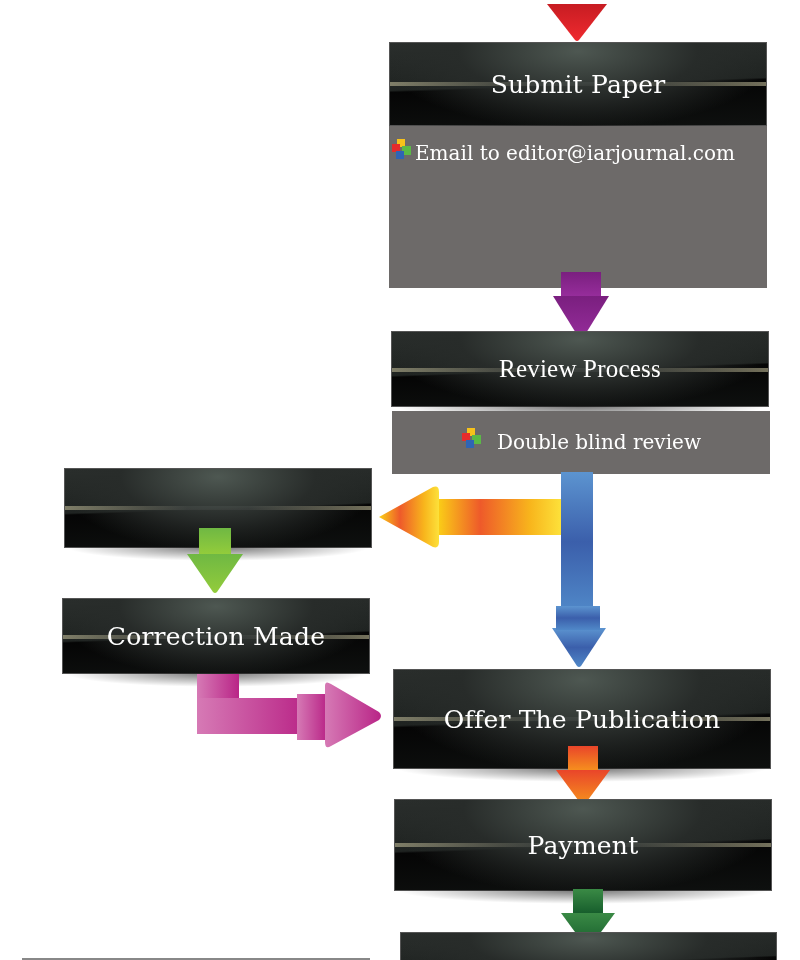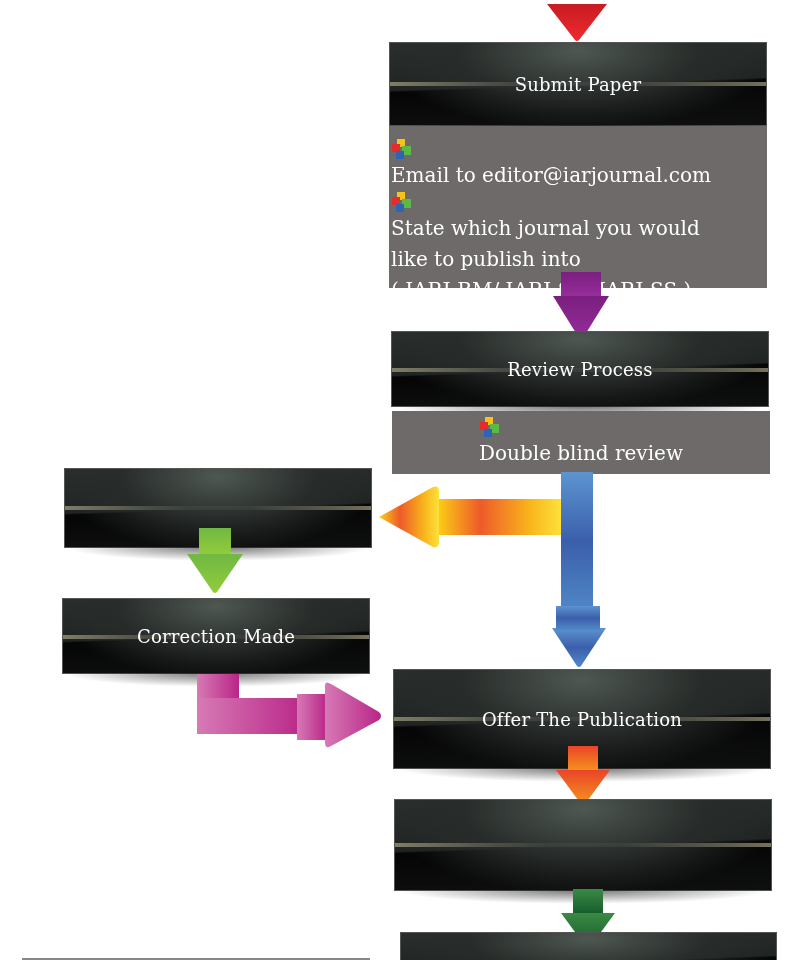--- a/index.html
+++ b/index.html
@@ -7,24 +7,24 @@
          font-family:"DejaVu Serif", serif; }
   .box { position:absolute; color:#fff; display:flex; align-items:center; justify-content:center;
          background:
            radial-gradient(ellipse at 50% 10%, rgba(80,90,84,0.95) 0%, rgba(40,44,42,0.9) 45%, rgba(10,10,10,0) 75%),
            linear-gradient(178deg, #2a2e2c 0%, #1f2321 50%, #050505 52%, #0e100f 100%);
          border:1px solid #555; box-sizing:border-box; }
   .box::after { content:""; position:absolute; left:0; right:0; bottom:-14px; height:14px;
          background:radial-gradient(ellipse at 50% 0%, rgba(0,0,0,0.55) 0%, rgba(0,0,0,0) 70%); }
   .box .sheen { position:absolute; left:0; right:0; top:48%; height:4px;
          background:linear-gradient(90deg, rgba(190,185,150,0.6), rgba(255,255,255,0.05) 40%, rgba(255,255,255,0.05) 60%, rgba(190,185,150,0.6)); }
-  .box .title { position:relative; font-size:18px; letter-spacing:0.2px; z-index:2; }
+  .box .title { position:relative; font-size:25px; letter-spacing:0.2px; z-index:2; }
   .panel { position:absolute; background:#6d6a69; color:#fff; box-sizing:border-box; font-size:20px; }
   .bullet { display:inline-block; width:22px; height:22px; vertical-align:middle; margin-right:2px; }
-  .li { display:flex; align-items:flex-start; line-height:31px;flex-direction:column; }
+  .li { display:flex; align-items:flex-start; line-height:31px; }
   .li .txt { white-space:pre-line; }
   svg.arrow { position:absolute; overflow:visible; }
   .rule { position:absolute; height:2px; background:#888; }
 </style>
 </head>
 <body>
 
 <svg width="0" height="0" style="position:absolute">
   <defs>
     <symbol id="cubes" viewBox="0 0 22 22">
@@ -79,36 +79,28 @@
   <div class="sheen"></div>
   <span class="title">Submit Paper</span>
 </div>
 <div class="panel" style="left:389px;top:126px;width:378px;height:162px;padding:12px 0 0 2px;">
   <div class="li">
     <svg class="bullet">
         <use href="#cubes"></use>
       </svg>
     <span class="txt">Email to editor@iarjournal.com</span>
   </div>
-  <div class="li">
-    <svg class="bullet">
-        <use href="#cubes"></use>
-      </svg>
-    <span class="txt">State which journal you would
-like to publish into
-( IARJ-BM/ IARJ-ST/ IARJ-SS )</span>
-  </div>
 </div>
 
 <svg class="arrow" style="left:553px;top:272px" width="56" height="68" viewBox="0 0 56 68">
   <rect x="8" y="0" width="40" height="24" fill="url(#gPurple)"></rect>
   <path d="M0 24 L56 24 L30 66 Q28 68 26 66 Z" fill="url(#gPurple)"></path>
 </svg>
 
-<div class="box" style="left:391px;top:331px;width:378px;height:76px;">
+<div class="box" style="left:391px;top:331px;width:378px;height:76px;font-family:Liberation Serif, serif;">
   <div class="sheen"></div>
   <span class="title">Review Process</span>
 </div>
 <div class="panel" style="left:392px;top:411px;width:378px;height:63px;display:flex;align-items:center;justify-content:center;">
   <div class="li" style="">
     <svg class="bullet" style="margin-right:14px">
         <use href="#cubes"></use>
       </svg>
     <span class="txt">Double blind review</span>
   </div>
@@ -151,20 +143,21 @@
   <span class="title">Offer The Publication</span>
 </div>
 
 <svg class="arrow" style="left:556px;top:746px" width="54" height="60" viewBox="0 0 54 60">
   <rect x="12" y="0" width="30" height="26" fill="url(#gOrange)"></rect>
   <path d="M0 24 L54 24 L29 58 Q27 60 25 58 Z" fill="url(#gOrange)"></path>
 </svg>
 
 <div class="box" style="left:394px;top:799px;width:378px;height:92px;">
   <div class="sheen"></div>
+  <span class="title">Payment</span>
 </div>
 
 <svg class="arrow" style="left:561px;top:889px" width="54" height="60" viewBox="0 0 54 60">
   <rect x="12" y="0" width="30" height="26" fill="url(#gDGreen)"></rect>
   <path d="M0 24 L54 24 L29 58 Q27 60 25 58 Z" fill="url(#gDGreen)"></path>
 </svg>
 
 <div class="box" style="left:400px;top:932px;width:377px;height:60px;"></div>
 
 <div class="rule" style="left:22px;top:958px;width:348px;"></div>

